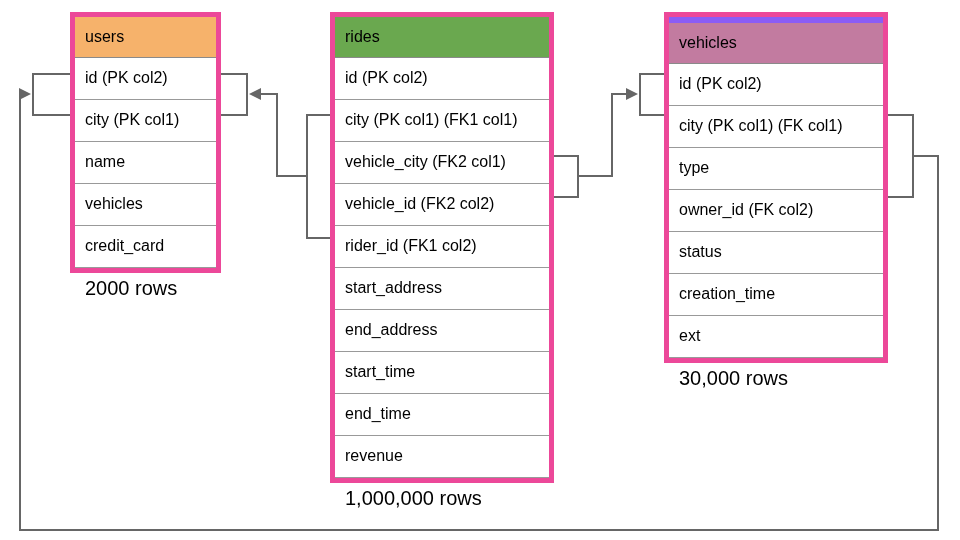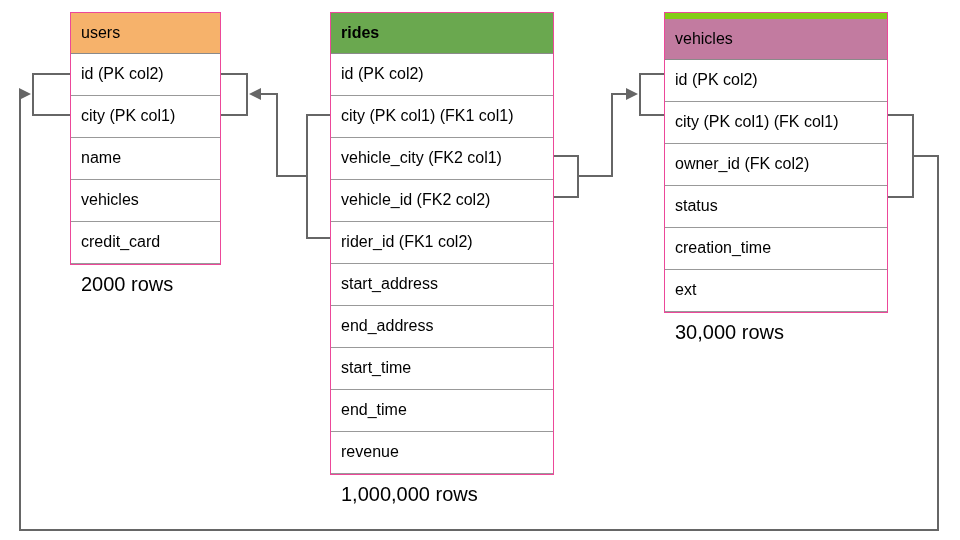--- a/index.html
+++ b/index.html
@@ -23,22 +23,22 @@
     stroke: #666666;
     stroke-width: 2;
     stroke-linejoin: miter;
   }
   .connectors polygon {
     fill: #666666;
     stroke: none;
   }
   .db-table {
     position: absolute;
-    background: #84cc16;
-    border: 1px solid #ec4899;
+    background: #8b5cf6;
+    border: 5px solid #ec4899;
     box-sizing: border-box;
   }
   .tbl-header {
     height: 41px;
     line-height: 40px;
     padding-left: 10px;
     font-size: 16px;
     border-bottom: 1px solid #8a8a8a;
     box-sizing: border-box;
     white-space: nowrap;
@@ -100,38 +100,39 @@
     <div class="tbl-header" style="background-color: rgb(246, 178, 107);">users</div>
     <div class="tbl-row">id (PK col2)</div>
     <div class="tbl-row">city (PK col1)</div>
     <div class="tbl-row">name</div>
     <div class="tbl-row">vehicles</div>
     <div class="tbl-row">credit_card</div>
     <div class="tbl-caption">2000 rows</div>
   </div>
 
   <div class="db-table t-rides">
-    <div class="tbl-header" style="background-color: rgb(106, 168, 79); font-weight: bold;">rides</div>
+    <div class="tbl-header" style="background-color: rgb(106, 168, 79);">rides</div>
     <div class="tbl-row">id (PK col2)</div>
     <div class="tbl-row">city (PK col1) (FK1 col1)</div>
     <div class="tbl-row">vehicle_city (FK2 col1)</div>
     <div class="tbl-row">vehicle_id (FK2 col2)</div>
     <div class="tbl-row">rider_id (FK1 col2)</div>
     <div class="tbl-row">start_address</div>
     <div class="tbl-row">end_address</div>
     <div class="tbl-row">start_time</div>
     <div class="tbl-row">end_time</div>
     <div class="tbl-row">revenue</div>
     <div class="tbl-caption">1,000,000 rows</div>
   </div>
 
   <div class="db-table t-vehicles">
     <div class="tbl-header" style="background-color: rgb(194, 123, 160); margin-top: 6px;">vehicles</div>
     <div class="tbl-row">id (PK col2)</div>
     <div class="tbl-row">city (PK col1) (FK col1)</div>
+    <div class="tbl-row">type</div>
     <div class="tbl-row">owner_id (FK col2)</div>
     <div class="tbl-row">status</div>
     <div class="tbl-row">creation_time</div>
     <div class="tbl-row">ext</div>
     <div class="tbl-caption">30,000 rows</div>
   </div>
 
 </div>
 
 </body></html>

